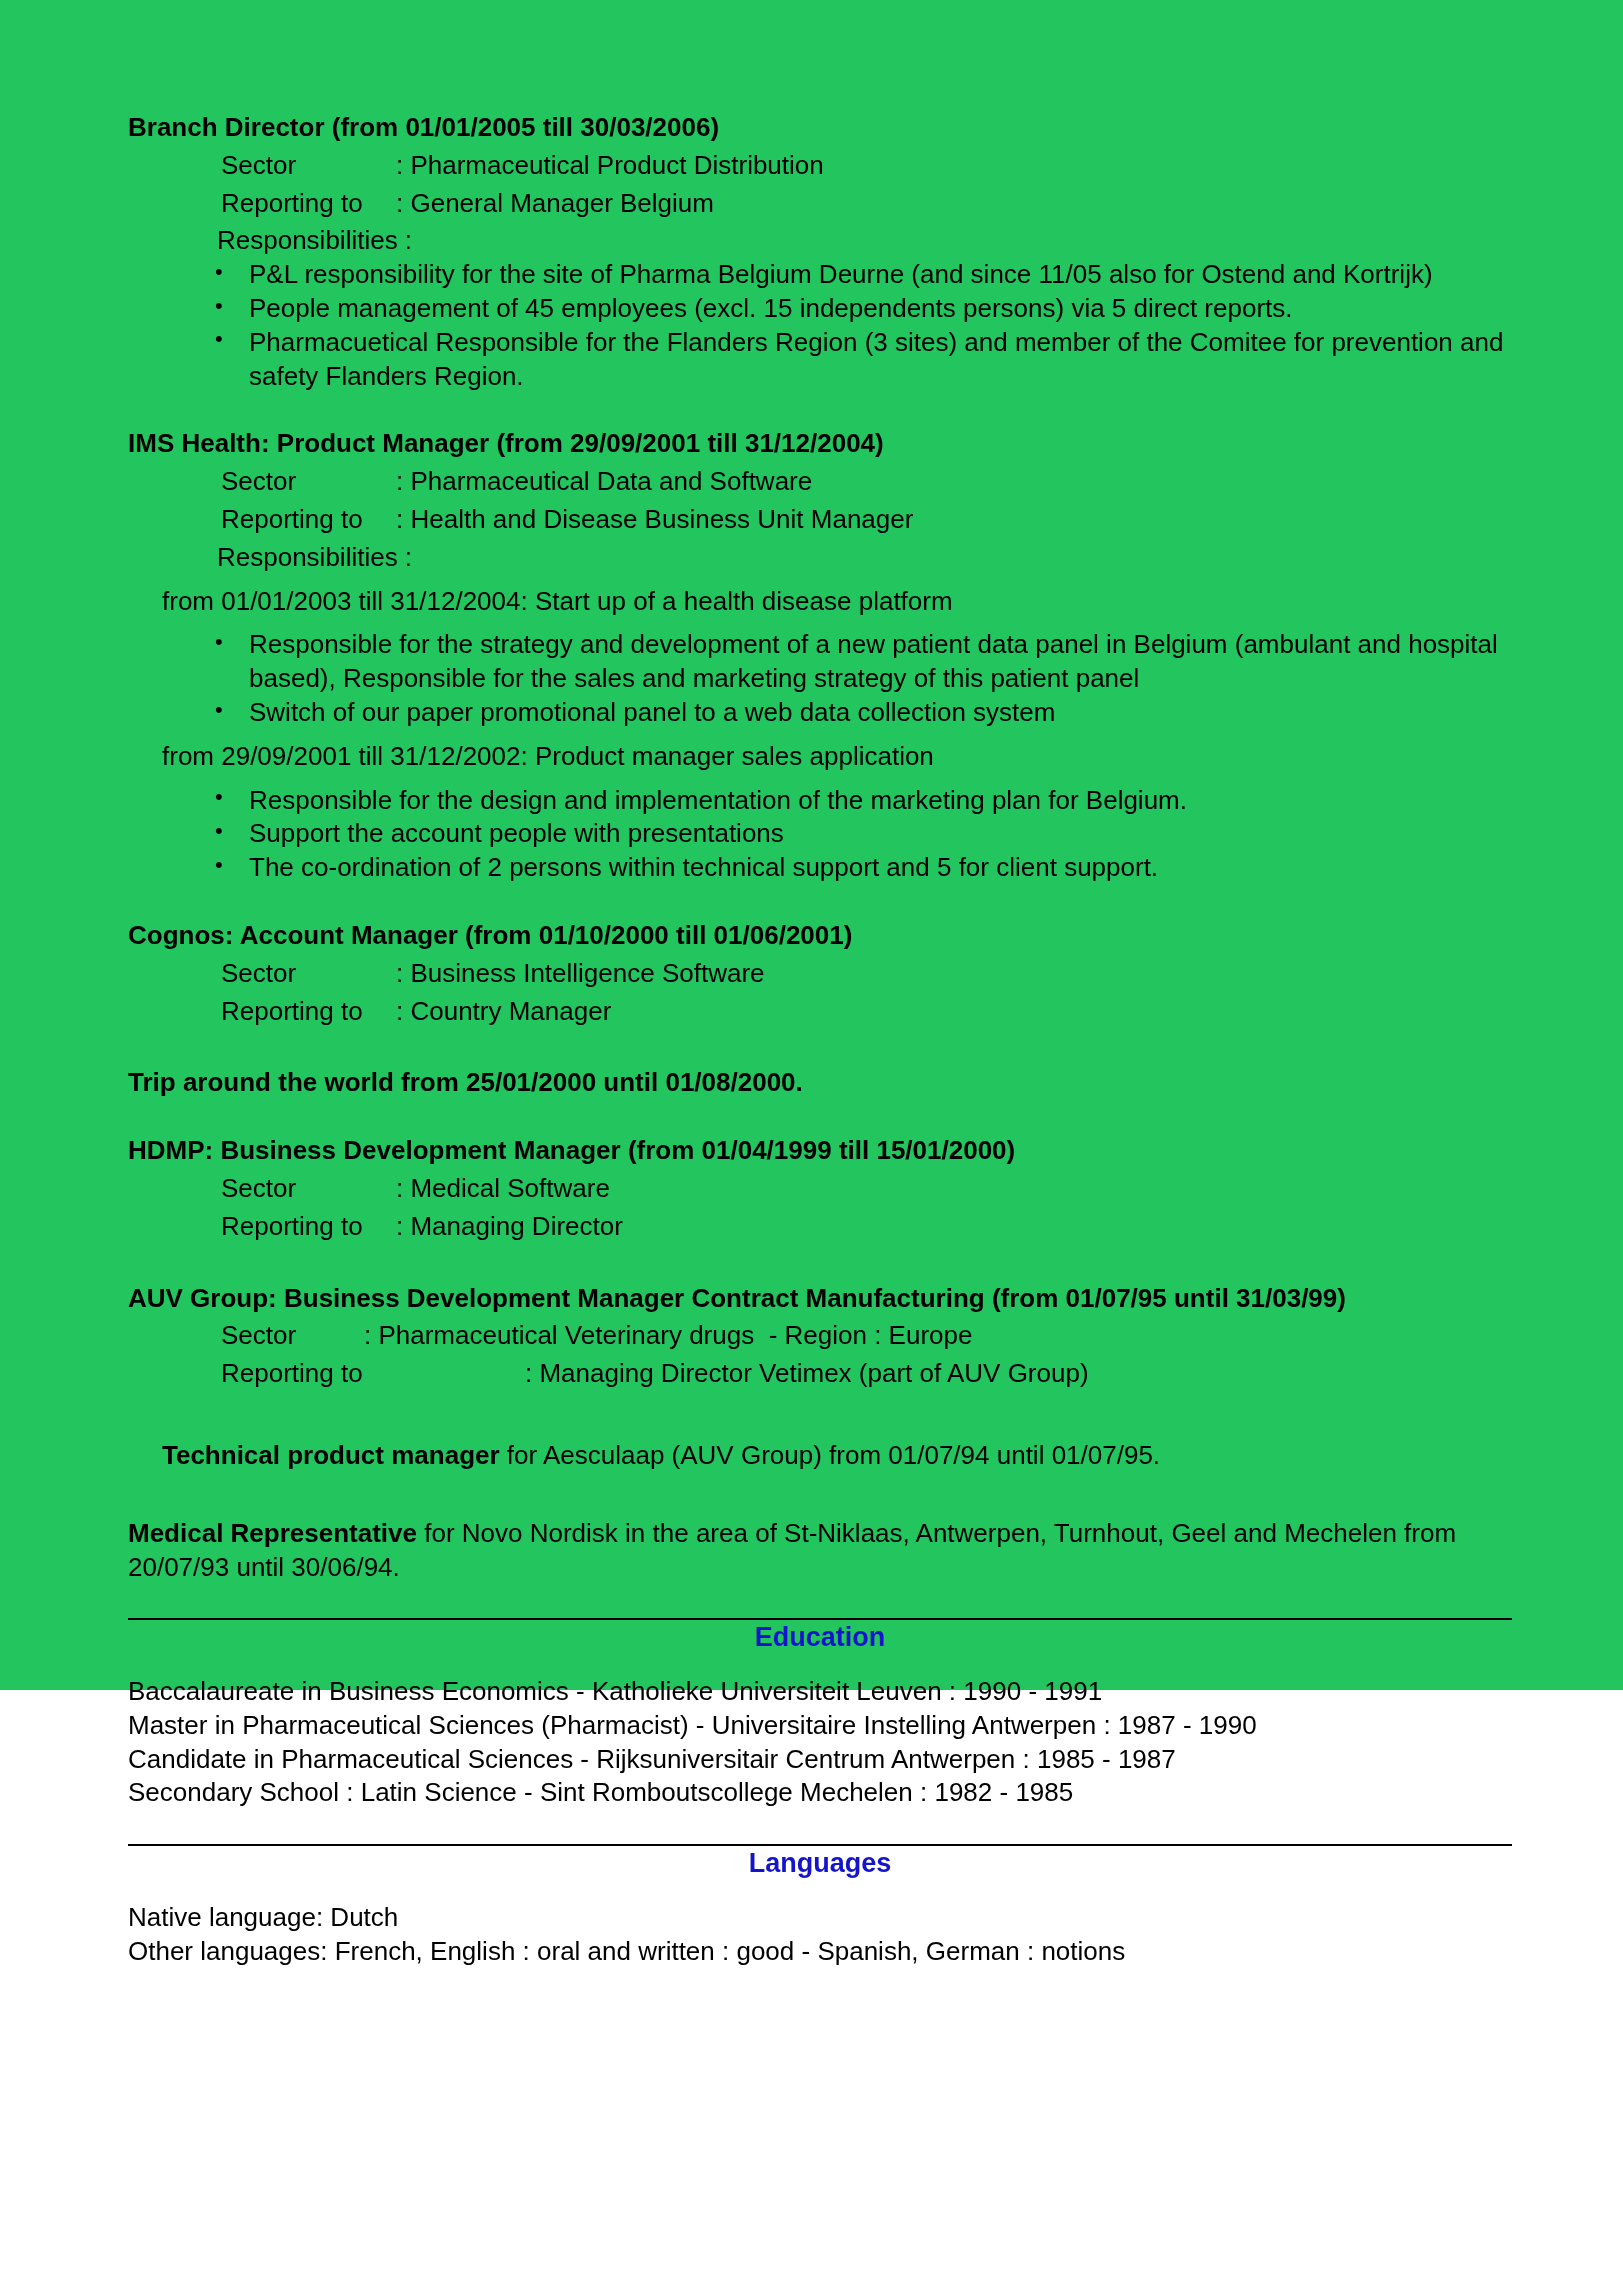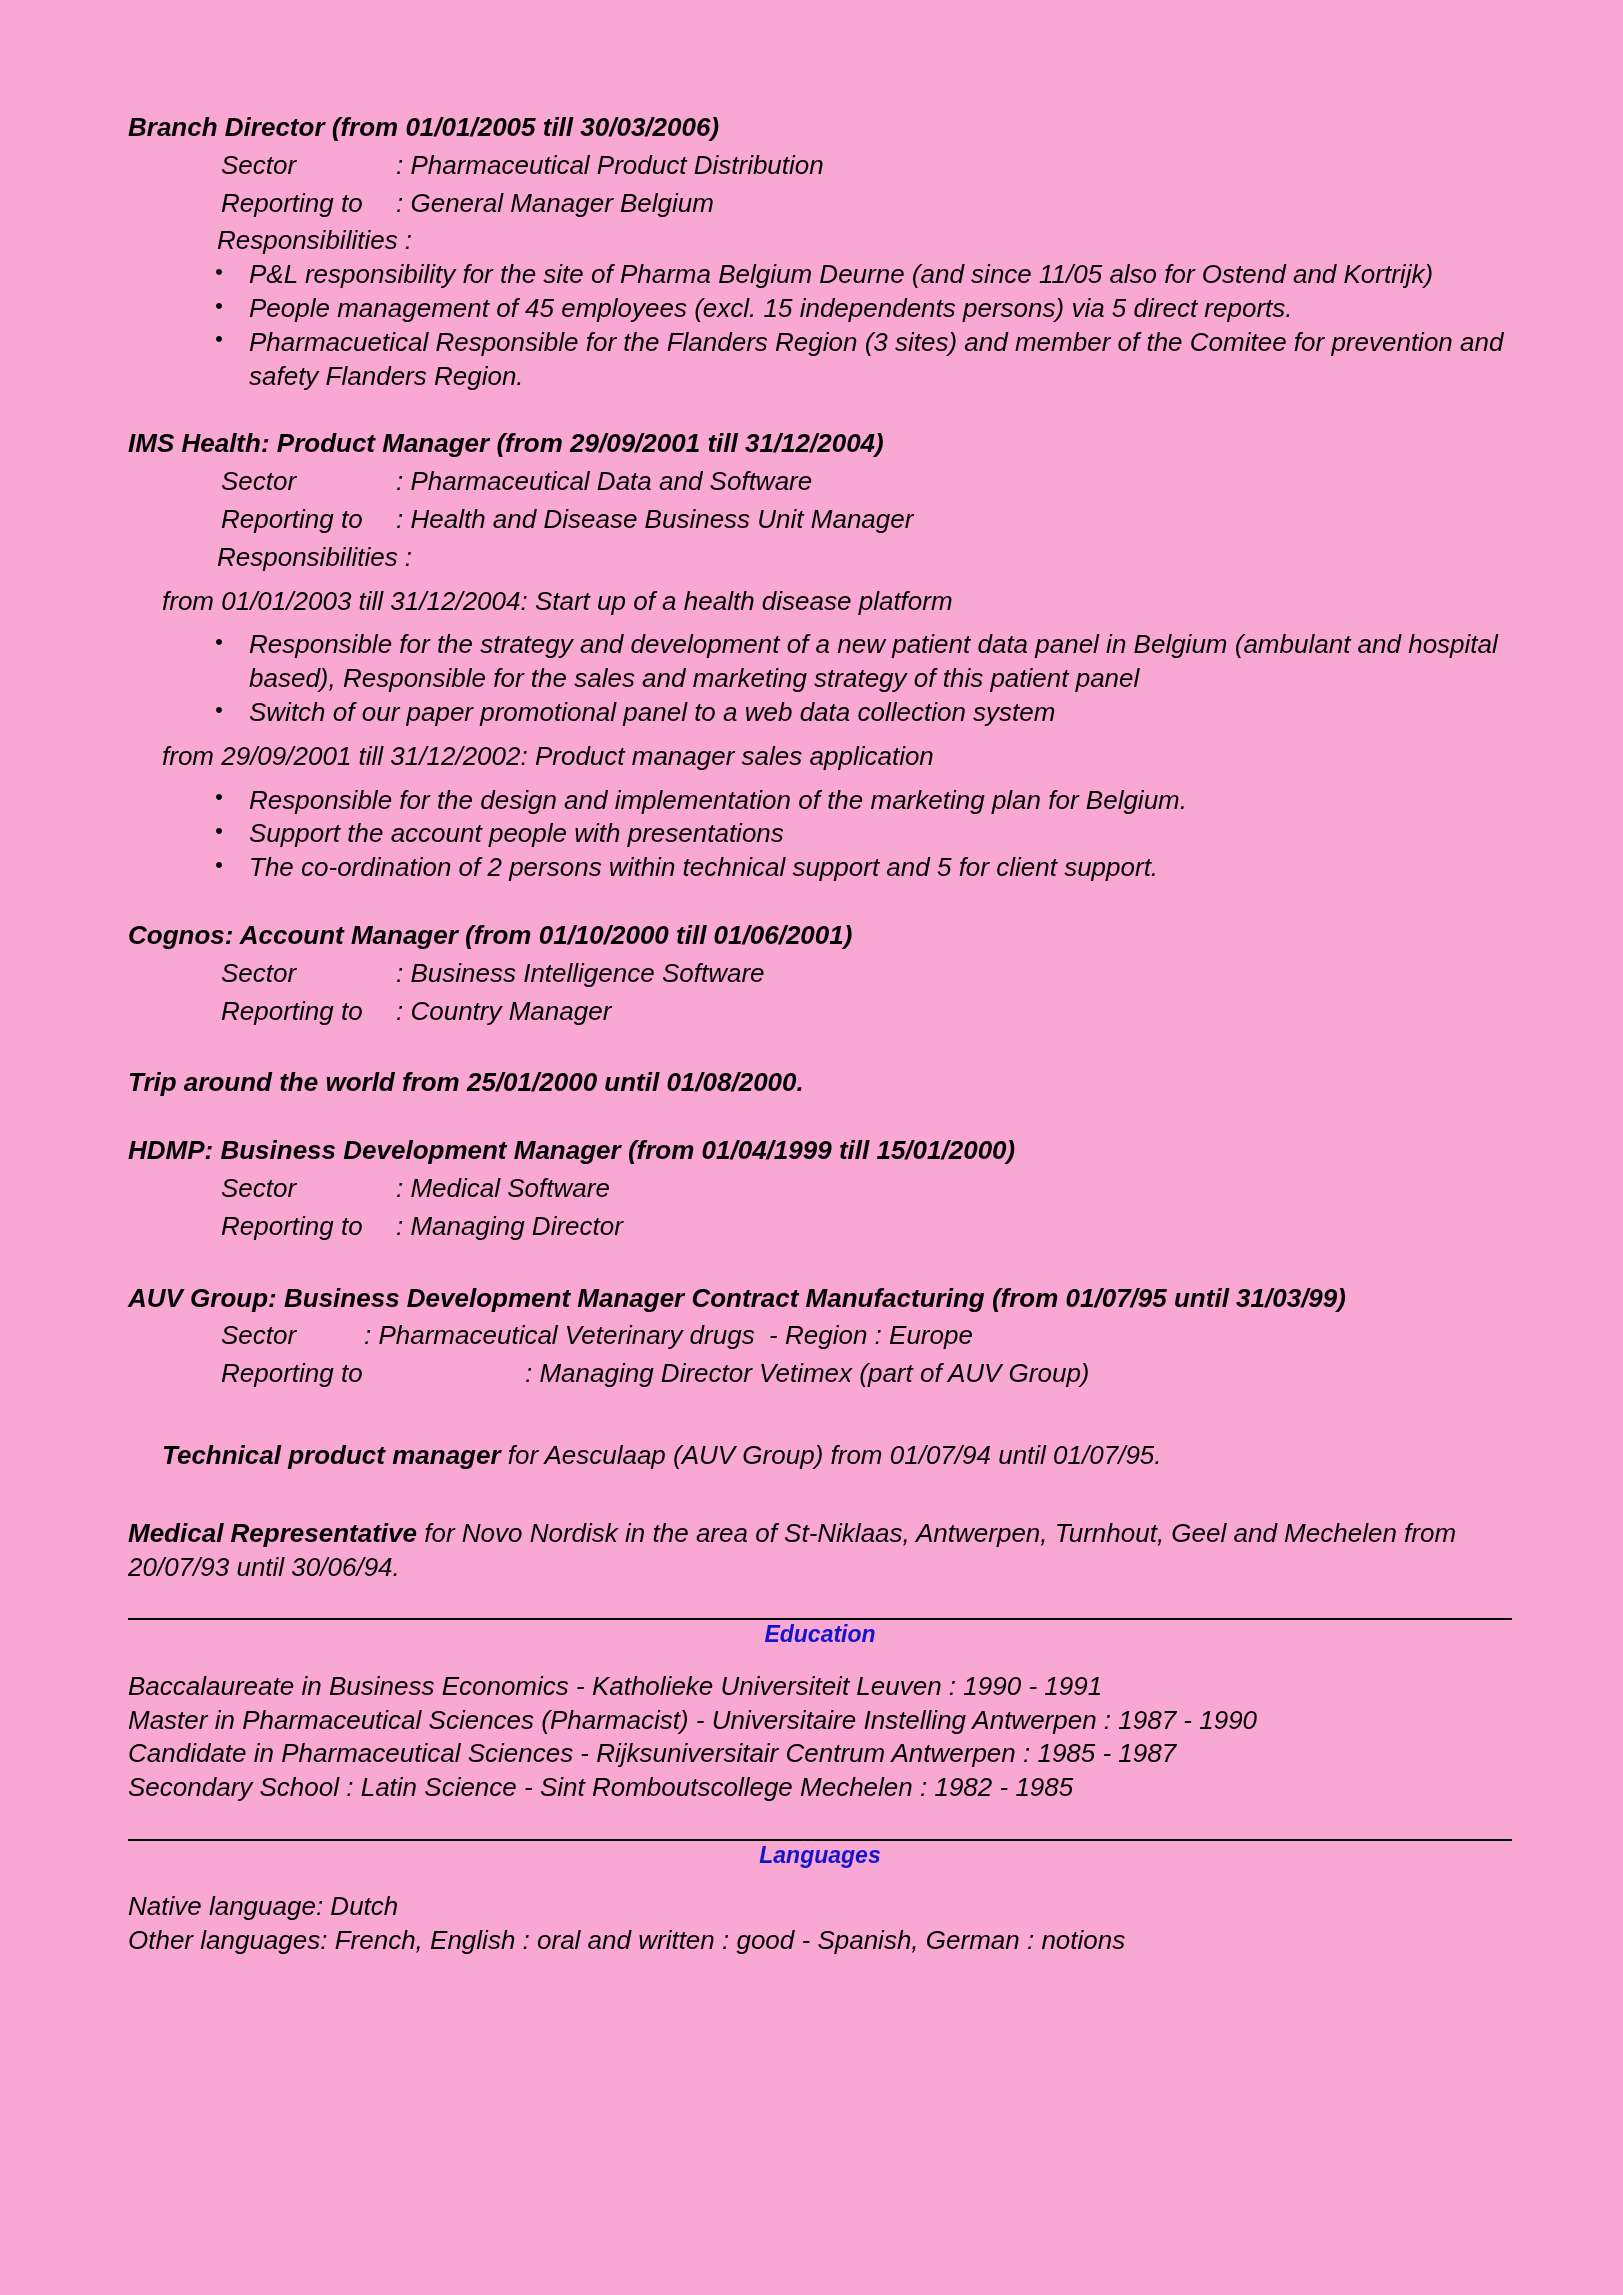--- a/index.html
+++ b/index.html
@@ -10,25 +10,24 @@
   body {
     width: 1623px;
     height: 2295px;
     font-family: "Liberation Sans", sans-serif;
     color: #000000;
     -webkit-font-smoothing: antialiased;
   }
   .page {
     position: relative;
     width: 1623px;
-    height: 2295px;
-    background: #f9a8d4;
+    height: 1690px;
+    background: #22c55e;
     box-sizing: border-box;
     padding: 111px 112px 0 128px;
-    font-style: italic;
   }
   .doc {
     font-size: 26px;
     line-height: 1.30;
   }
 
   
   .job-title {
     font-weight: bold;
     font-size: 26px;
@@ -99,21 +98,21 @@
   .section-rule {
     border: none;
     border-top: 2.6px solid #000000;
     margin: 0 0 0 0;
     width: 1384px;
   }
   .section-heading {
     text-align: center;
     color: #1414CC;
     font-weight: bold;
-    font-size: 23px;
+    font-size: 27px;
     line-height: 1.30;
     margin: 0;
     width: 1384px;
   }
   .edu-line {
     line-height: 1.30;
     margin: 0;
     white-space: pre-wrap;
   }
 

